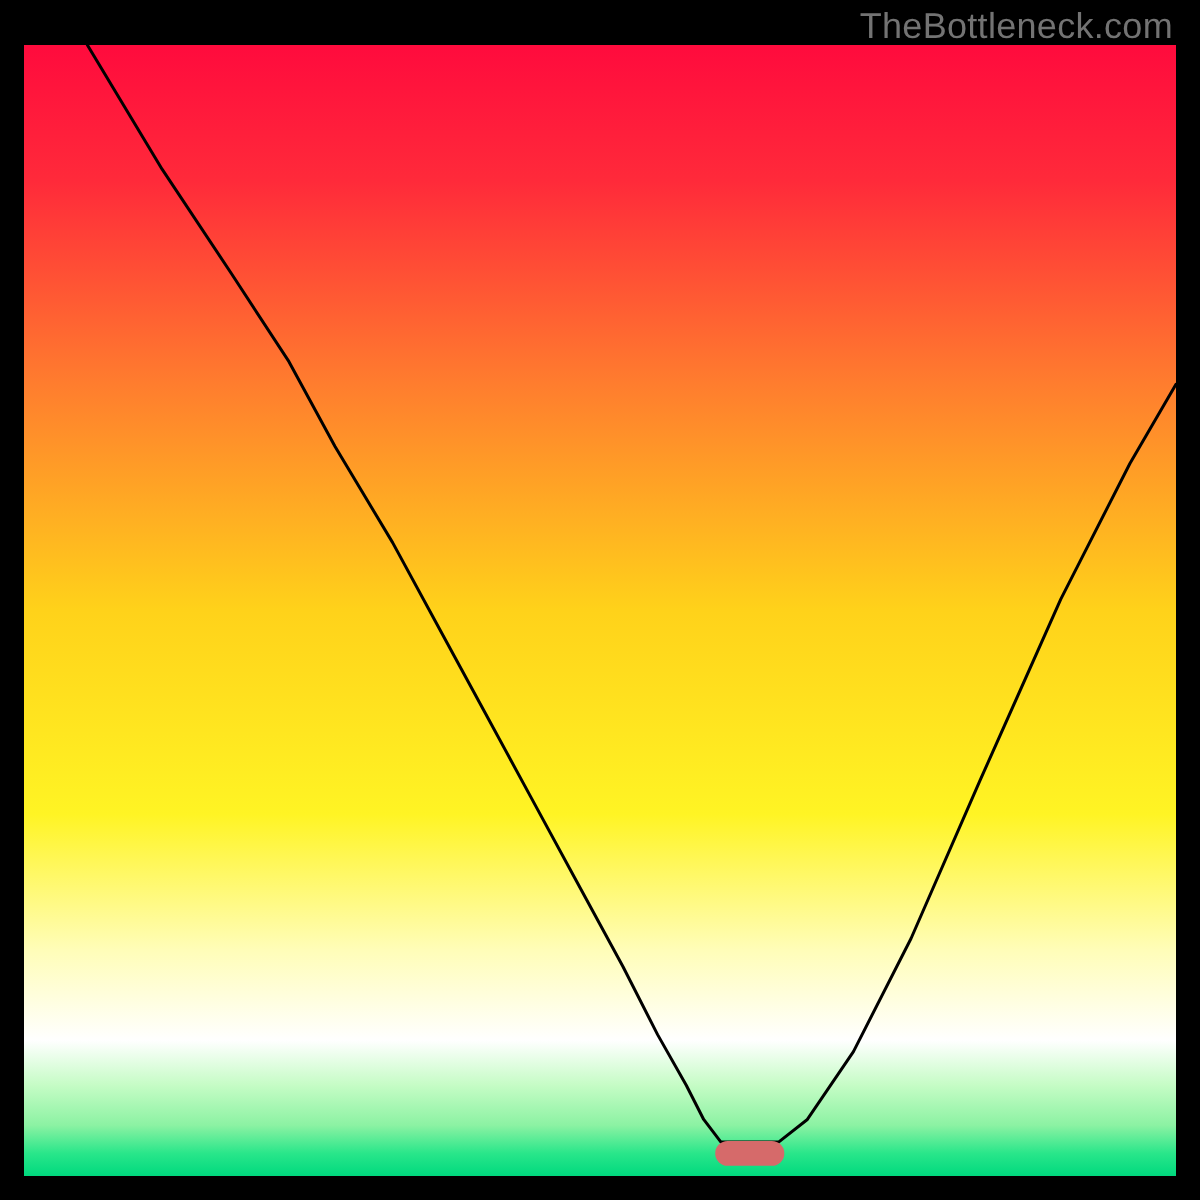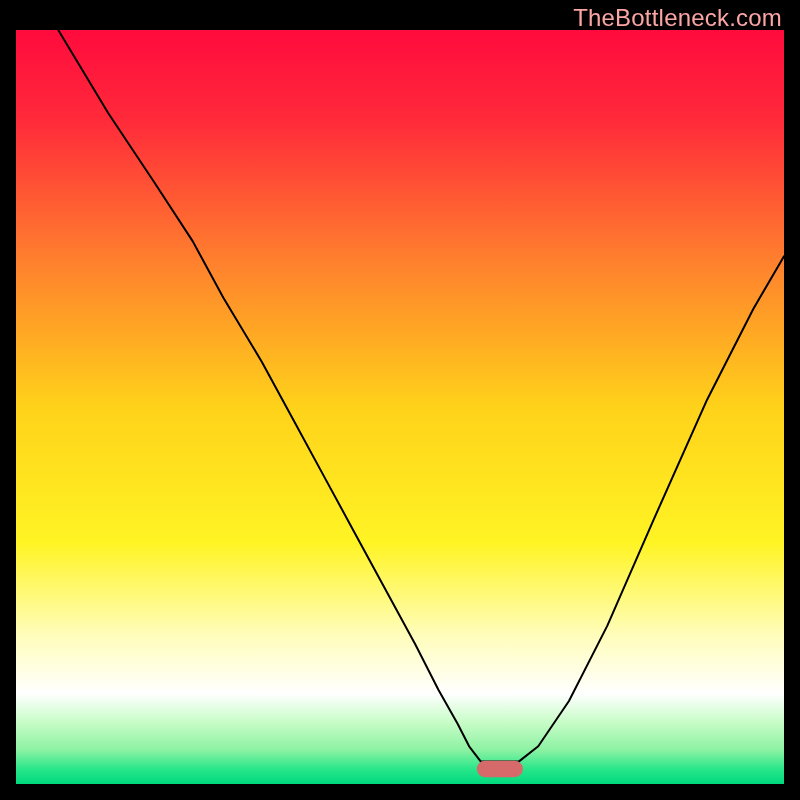--- a/index.html
+++ b/index.html
@@ -16,21 +16,21 @@
     height: 800px;
     background: #000;
   }
   .watermark {
     position: absolute;
     top: 4px;
     right: 18px;
     font-family: Arial, Helvetica, sans-serif;
     font-size: 24px;
     font-weight: 500;
-    color: #fca5a5;
+    color: #737373;
     letter-spacing: 0.2px;
   }
   svg.plot {
     position: absolute;
     left: 16px;
     top: 30px;
     display: block;
   }
 </style>
 </head>

